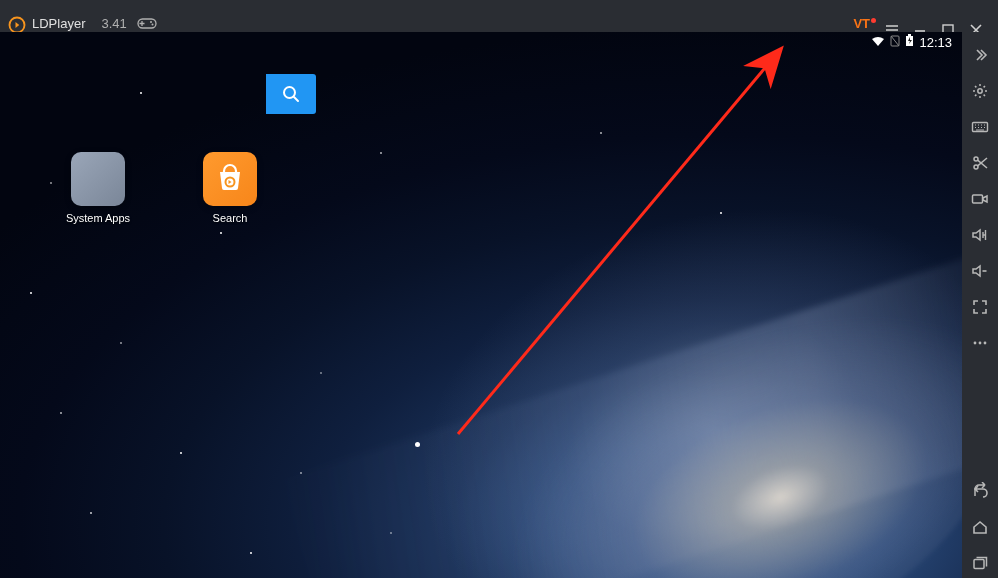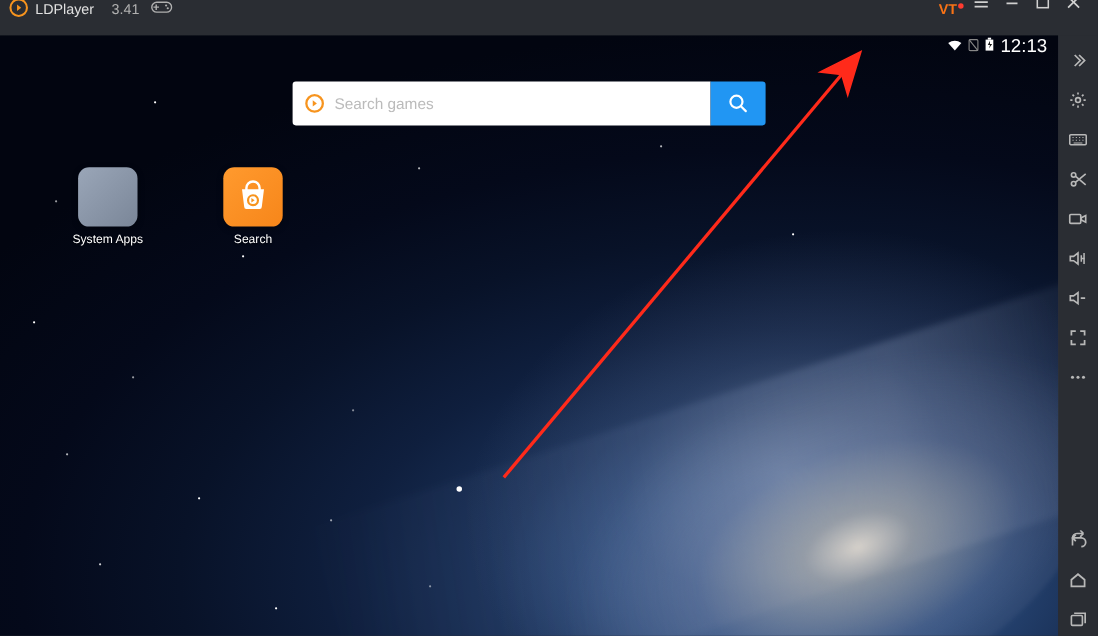--- a/index.html
+++ b/index.html
@@ -1,19 +1,19 @@
 <!DOCTYPE html>
 <html><head>
   <meta charset="utf-8">
   <style>
     * { margin: 0; padding: 0; box-sizing: border-box; }
     body { width: 998px; height: 578px; overflow: hidden; font-family: Arial, sans-serif; background: #2a2d33; }
     
     
-    .titlebar { height: 30px; background: #2a2d33; display: flex; align-items: flex-end; padding: 16px 8px; color: #e0e0e0; font-size: 13px; }
+    .titlebar { height: 30px; background: #2a2d33; display: flex; align-items: flex-start; padding: 16px 8px; color: #e0e0e0; font-size: 13px; }
     .titlebar-logo { width: 18px; height: 18px; display: inline-flex; align-items: center; justify-content: center; margin-right: 6px; }
     .titlebar-title { font-weight: 500; }
     .titlebar-version { margin-left: 16px; color: #b0b0b0; }
     .titlebar-controller { margin-left: 10px; color: #b0b0b0; }
     .titlebar-spacer { flex: 1; }
     .vt-indicator { position: relative; font-weight: bold; font-size: 13px; padding: 0 8px; color: #f97316; cursor: pointer; }
     .vt-dot { position: absolute; top: 2px; right: 2px; width: 5px; height: 5px; background: #ff3b30; border-radius: 50%; }
     .titlebar-btn { width: 28px; height: 28px; display: flex; align-items: center; justify-content: center; color: #d0d0d0; cursor: pointer; }
     
     
@@ -34,21 +34,21 @@
     .star.s7 { top: 520px; left: 250px; } .star.s8 { top: 340px; left: 320px; opacity:0.5;}
     .star.s9 { top: 150px; left: 50px; opacity:0.6;} .star.s10 { top: 260px; left: 30px; }
     .star.s11 { top: 100px; left: 600px; opacity:0.7;} .star.s12 { top: 180px; left: 720px; }
     .star.s13 { top: 410px; left: 415px; width:5px; height:5px; } .star.s14 { top: 380px; left: 60px; opacity:0.7;}
     .star.s15 { top: 440px; left: 300px; opacity:0.6;} .star.s16 { top: 500px; left: 390px; opacity:0.5;}
     
     
     .arrow-annotation { position: absolute; top: 10px; left: 450px; width: 380px; height: 400px; pointer-events: none; z-index: 50; }
     
     
-    .android-status { position: absolute; top: 0; left: 0; right: 0; height: 20px; display: flex; align-items: center; justify-content: flex-end; padding: 0 10px; color: #fff; font-size: 17px; gap: 5px; z-index: 5; }
+    .android-status { position: absolute; top: 0; left: 0; right: 0; height: 20px; display: flex; align-items: center; justify-content: flex-end; padding: 0 10px; color: #fff; font-size: 13px; gap: 5px; z-index: 5; }
     
     
     .search-container { position: absolute; top: 42px; left: 50%; transform: translateX(-50%); width: 430px; height: 40px; display: flex; z-index: 10; }
     .search-box { flex: 1; background: #fff; border-radius: 3px 0 0 3px; display: flex; align-items: center; padding: 0 10px; }
     .search-logo { width: 20px; height: 20px; margin-right: 8px; }
     .search-input { flex: 1; border: none; outline: none; font-size: 14px; color: #333; }
     .search-input::placeholder { color: #bbb; }
     .search-btn { width: 50px; background: #2196f3; border-radius: 0 3px 3px 0; display: flex; align-items: center; justify-content: center; cursor: pointer; }
     
     
@@ -154,29 +154,20 @@
         <svg width="9" height="13" viewBox="0 0 9 13">
             <rect x="1" y="2" width="7" height="10" fill="#fff"></rect>
             <rect x="3" y="0" width="3" height="2" fill="#fff"></rect>
             <path d="M5 3 L3 7 h2 l-1 3 l3-4h-2z" fill="#1a1a1a"></path>
           </svg>
       </span>
       <span>12:13</span>
     </div>
 
     <div class="search-container">
-      <div class="search-box">
-        <span class="search-logo">
-          <svg viewBox="0 0 24 24" width="20" height="20">
-              <circle cx="12" cy="12" r="9" fill="none" stroke="#f7941e" stroke-width="2.5"></circle>
-              <path d="M10 8.5 l4.5 3.5 -4.5 3.5 z" fill="#f7941e"></path>
-            </svg>
-        </span>
-        <input class="search-input" placeholder="Search games" style="">
-      </div>
       <div class="search-btn">
         <svg width="20" height="20" viewBox="0 0 20 20">
             <circle cx="8.5" cy="8.5" r="5.5" fill="none" stroke="#fff" stroke-width="2"></circle>
             <path d="M13 13l4 4" stroke="#fff" stroke-width="2" stroke-linecap="round"></path>
           </svg>
       </div>
     </div>
 
     <div class="apps-grid">
       <div class="app-item">

